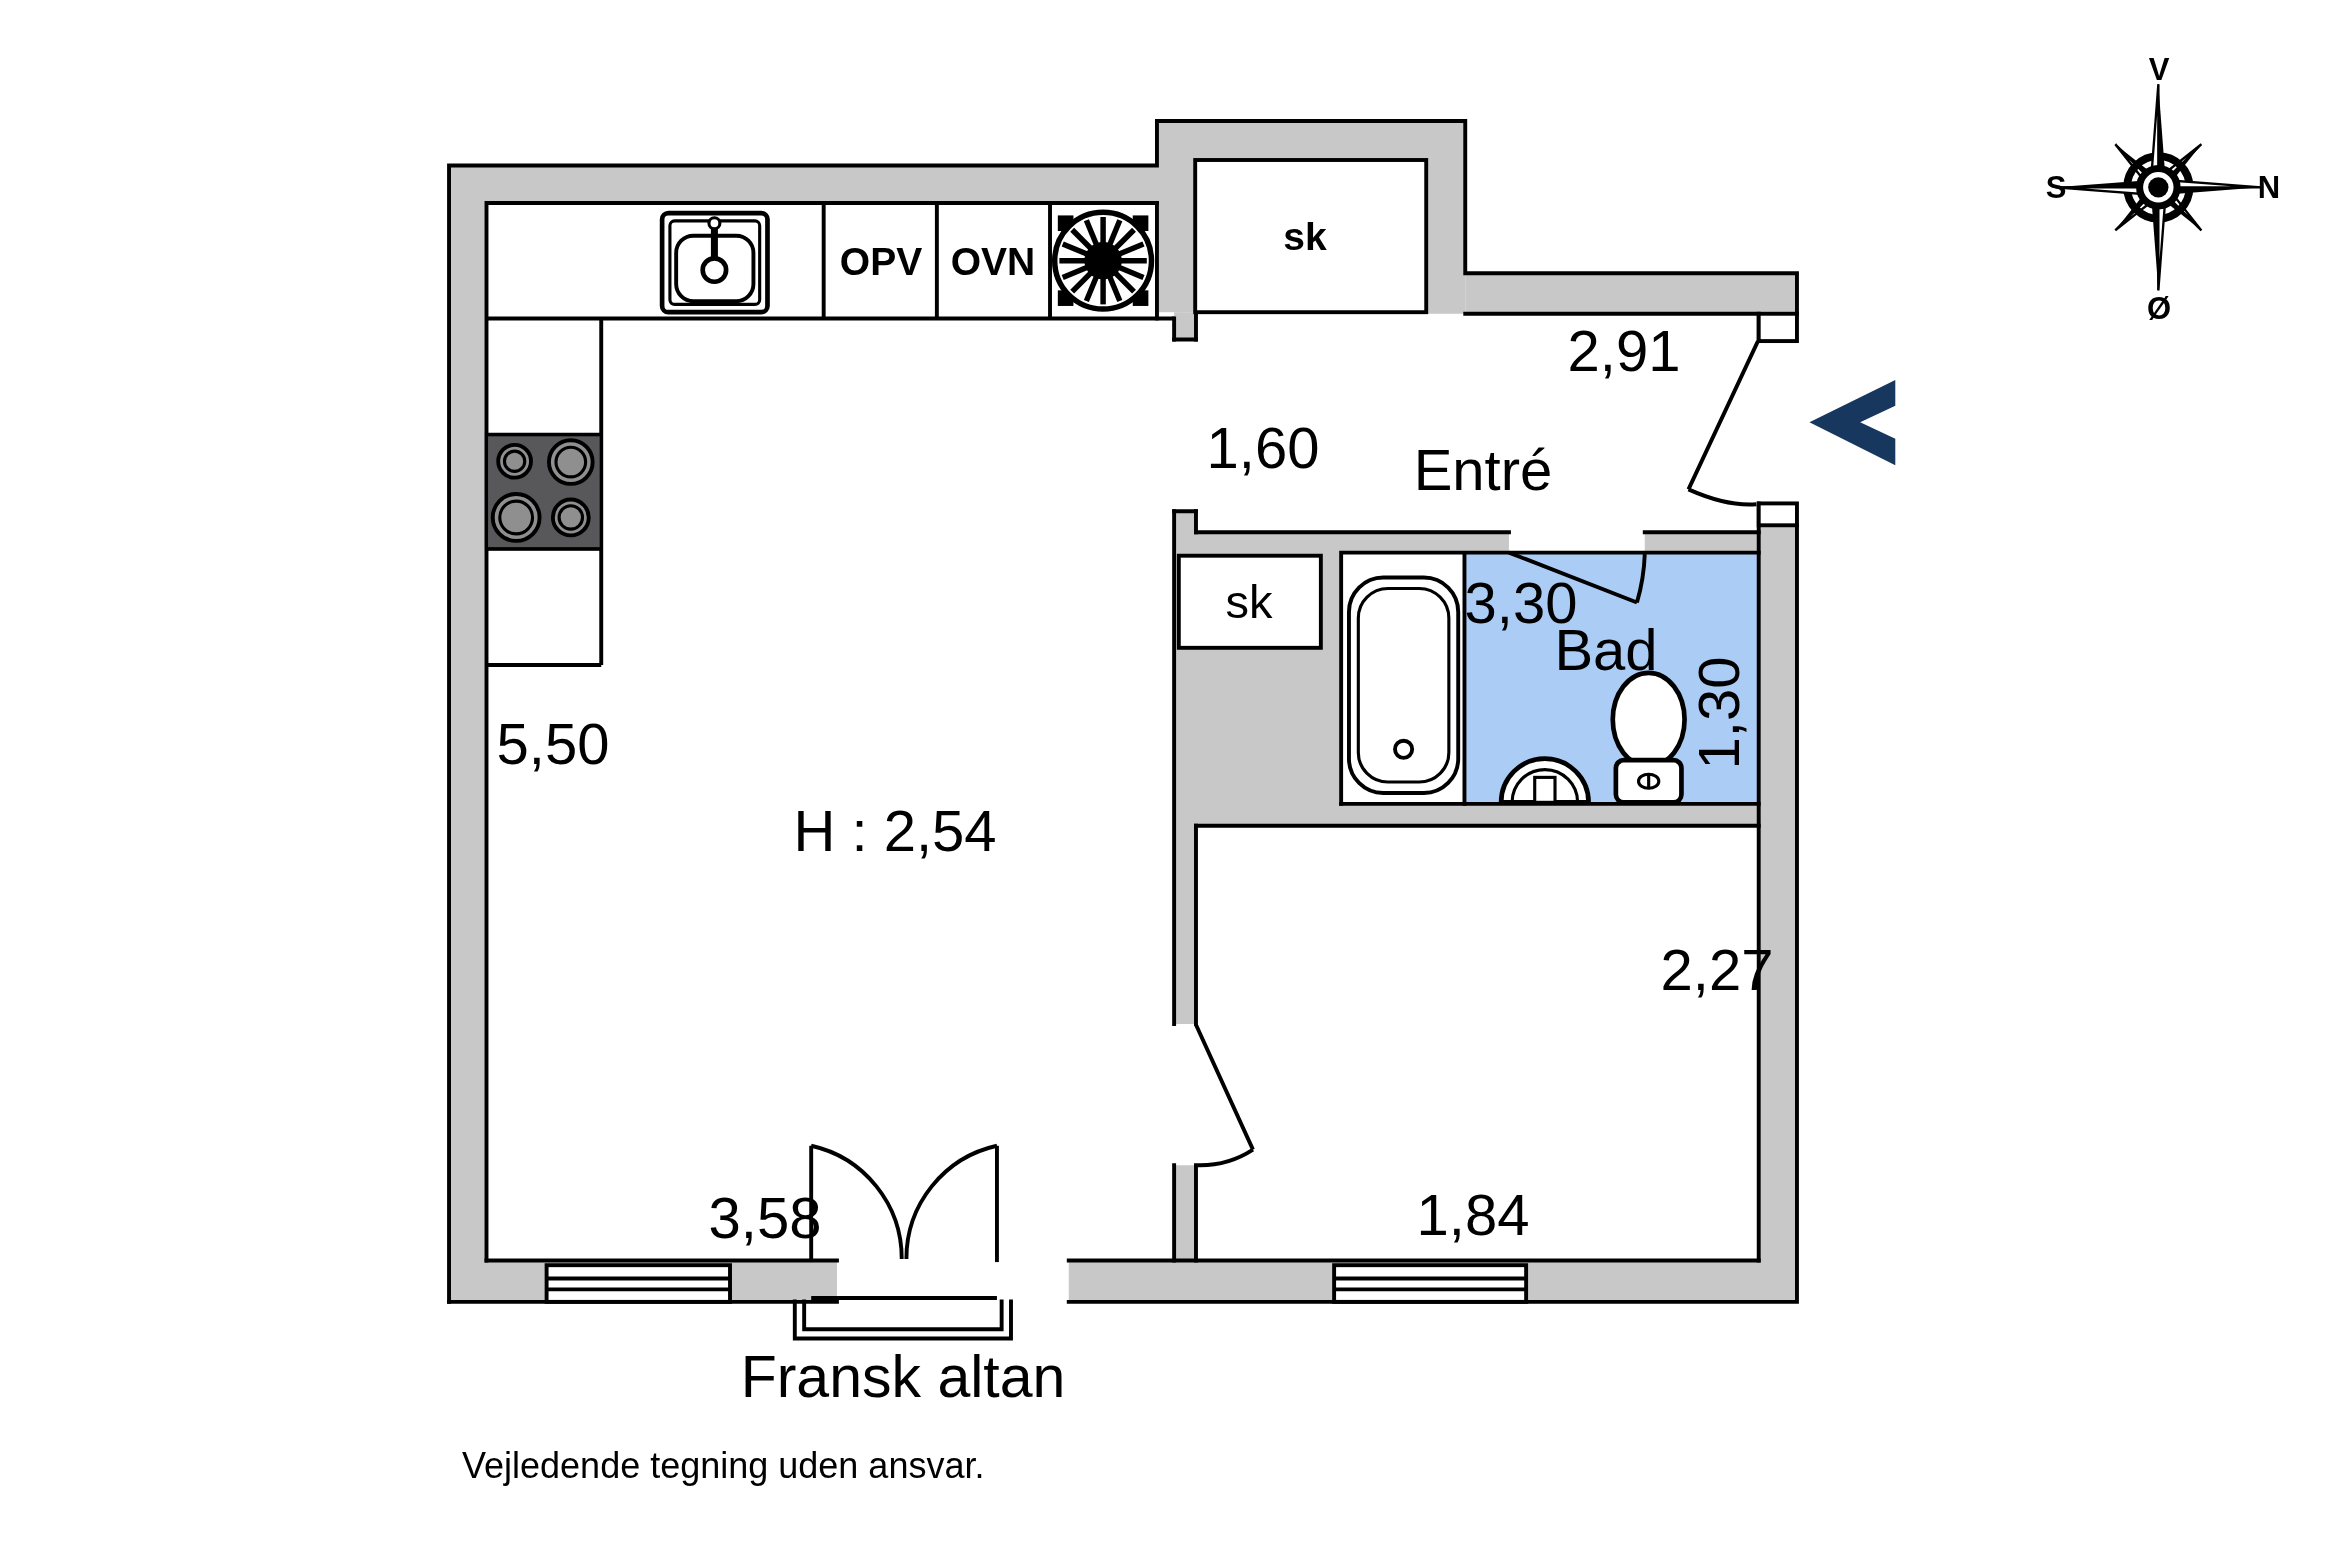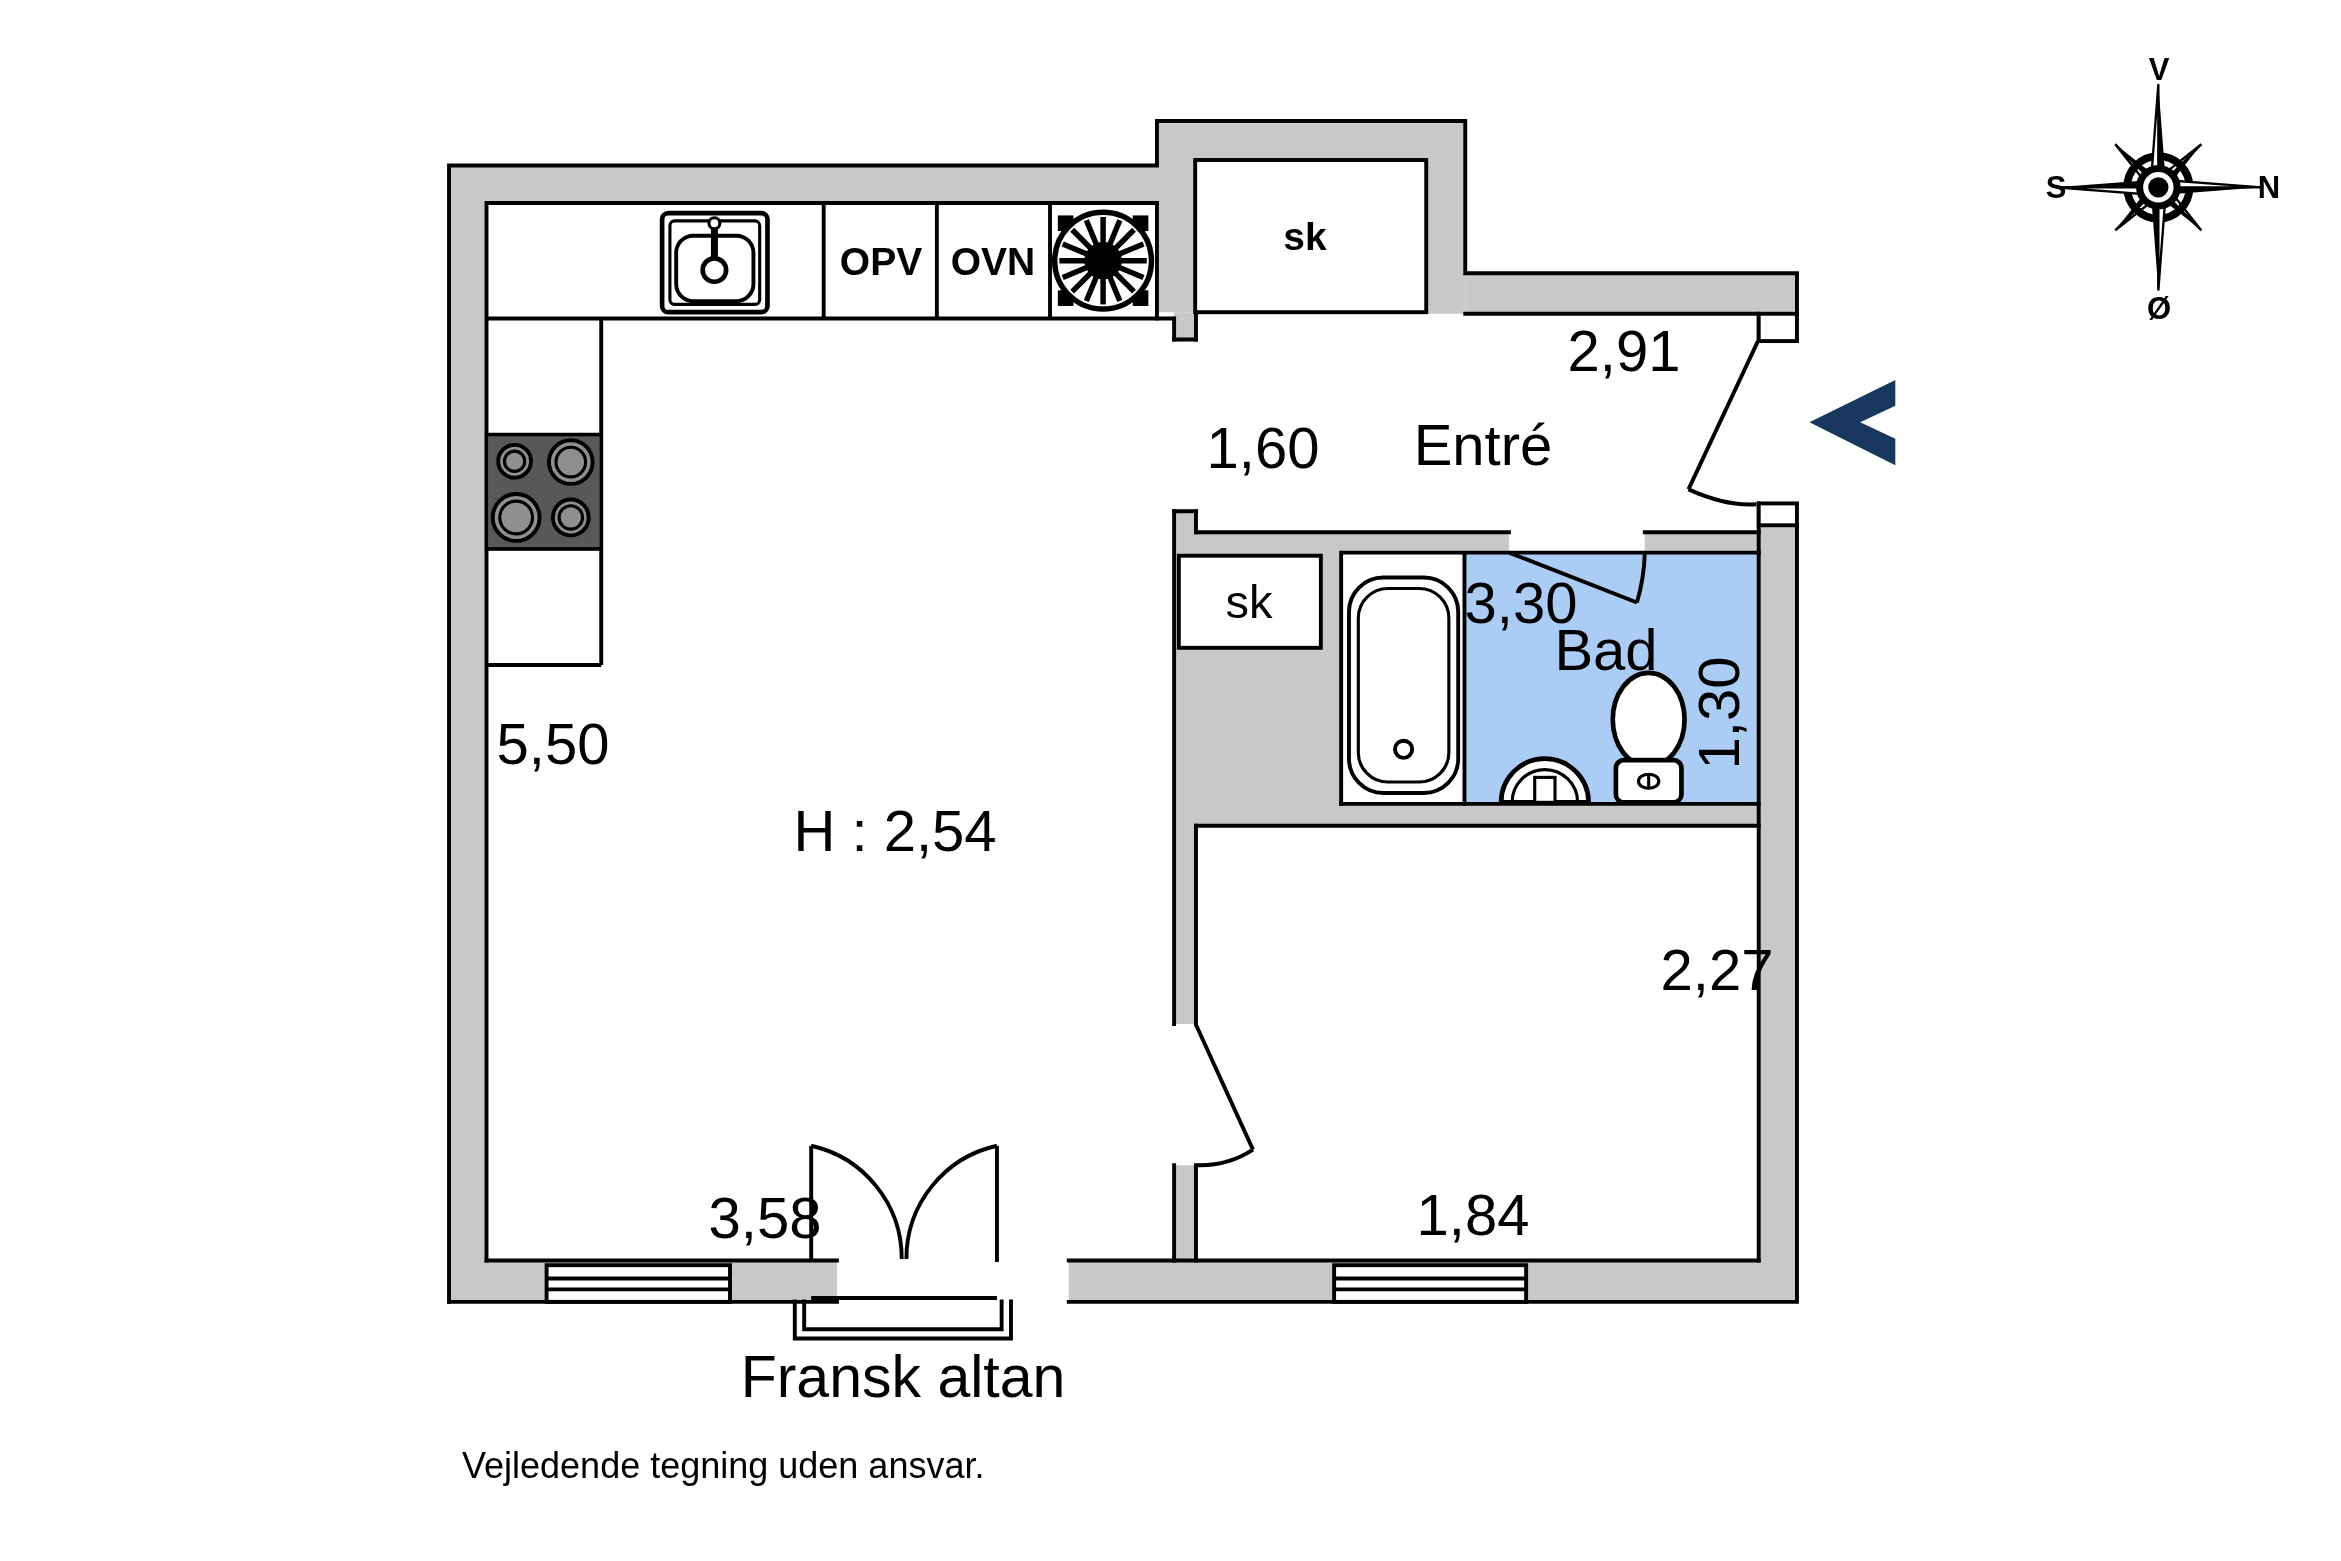--- a/index.html
+++ b/index.html
@@ -218,21 +218,21 @@
     <circle r="13" style="fill:var(--line)"></circle>
   </g>
 </svg>
 
 <div class="lbl small" style="left:881px;top:261px">OPV</div>
 <div class="lbl small" style="left:993px;top:261px">OVN</div>
 <div class="lbl small" style="left:1305px;top:236px">sk</div>
 <div class="lbl tiny" style="left:1249px;top:601px">sk</div>
 
 <div class="lbl" style="left:1263px;top:448px">1,60</div>
-<div class="lbl" style="left:1483px;top:445px">Entré</div>
+<div class="lbl" style="left:1483px;top:470px">Entré</div>
 <div class="lbl" style="left:1624px;top:351px">2,91</div>
 
 <div class="lbl" style="left:1521px;top:603px">3,30</div>
 <div class="lbl" style="left:1606px;top:650px">Bad</div>
 <div class="lbl rot" style="left:1719px;top:713px">1,30</div>
 
 <div class="lbl" style="left:553px;top:744px">5,50</div>
 <div class="lbl" style="left:895px;top:831px">H : 2,54</div>
 <div class="lbl" style="left:765px;top:1218px">3,58</div>
 

